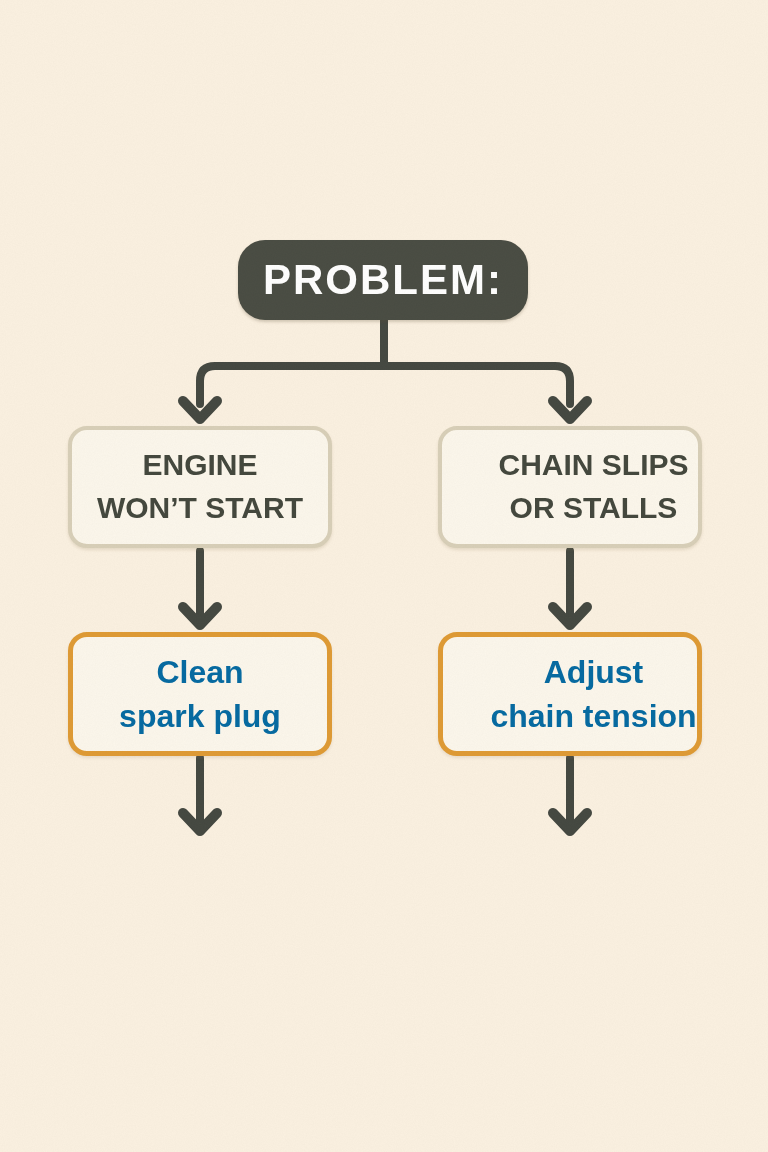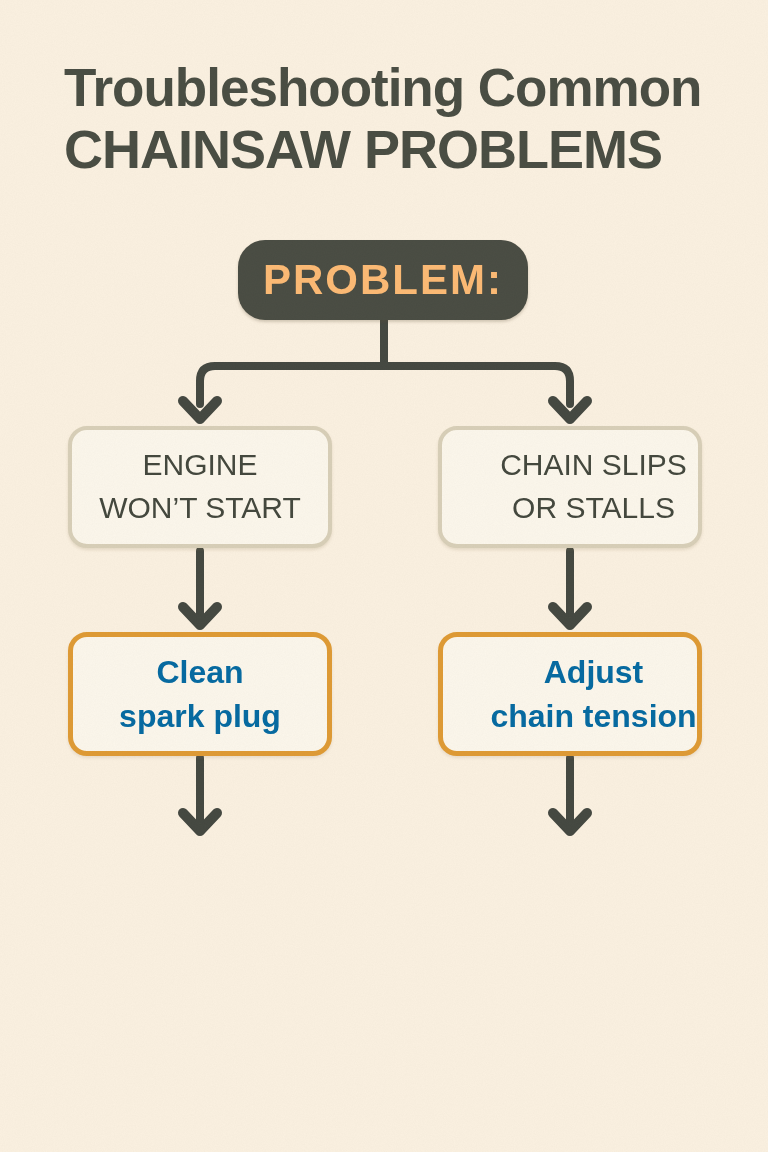--- a/index.html
+++ b/index.html
@@ -18,34 +18,34 @@
 
   .connectors{position:absolute;left:0;top:0;pointer-events:none;}
 
   .root-box{
     position:absolute;left:238px;top:240px;width:290px;height:80px;
     background:#484b42;border-radius:27px;
     display:flex;align-items:center;justify-content:center;
     box-shadow:0 2px 3px rgba(90,75,50,0.25);
   }
   .root-label{
-    font-size:42px;font-weight:700;letter-spacing:2px;color:#fdba74;
+    font-size:42px;font-weight:700;letter-spacing:2px;color:#ffffff;
   }
 
   .node{
     position:absolute;width:264px;box-sizing:border-box;
     display:flex;align-items:center;justify-content:center;
     text-align:center;white-space:pre-line;
     border-radius:19px;
     background:#fcf7ec;
   }
   .n-problem{
     top:426px;height:122px;
     border:4px solid #d8cfb8;
-    font-size:30px;font-weight:400;line-height:1.43;
+    font-size:30px;font-weight:700;line-height:1.43;
     color:#42463c;letter-spacing:0px;
     box-shadow:0 2px 3px rgba(140,115,80,0.18);
   }
   .n-action{
     border:5px solid #df9a33;
     font-size:32px;font-weight:700;line-height:1.38;
     color:#0369a1;
     box-shadow:0 2px 3px rgba(140,115,80,0.15);
   }
   .row-3{top:632px;height:124px;}
@@ -53,24 +53,20 @@
   .col-left{left:68px;}
   .col-right{left:438px;padding-left:47px;}
 
   .grain{position:absolute;left:0;top:0;opacity:0.055;pointer-events:none;}
 </style>
 </head>
 <body>
 
 <div class="canvas">
 
-  <div class="title-block">
-    <span class="title-line1">Troubleshooting Common</span>
-    <span class="title-line2">CHAINSAW PROBLEMS</span>
-  </div>
 
   <svg class="connectors" width="768" height="1152" viewBox="0 0 768 1152" fill="none" stroke="#434740" stroke-width="8" stroke-linecap="round" stroke-linejoin="round">
     <path d="M384 316 L384 366"></path>
     <path d="M200 404 L200 381 Q200 366 215 366 L555 366 Q570 366 570 381 L570 404"></path>
     <path stroke-width="10" d="M183 401 L200 419 L217 401"></path>
     <path stroke-width="10" d="M553 401 L570 419 L587 401"></path>
 
     <path d="M200 551 L200 614"></path>
     <path stroke-width="10" d="M183 607 L200 625 L217 607"></path>
     <path d="M570 551 L570 614"></path>

